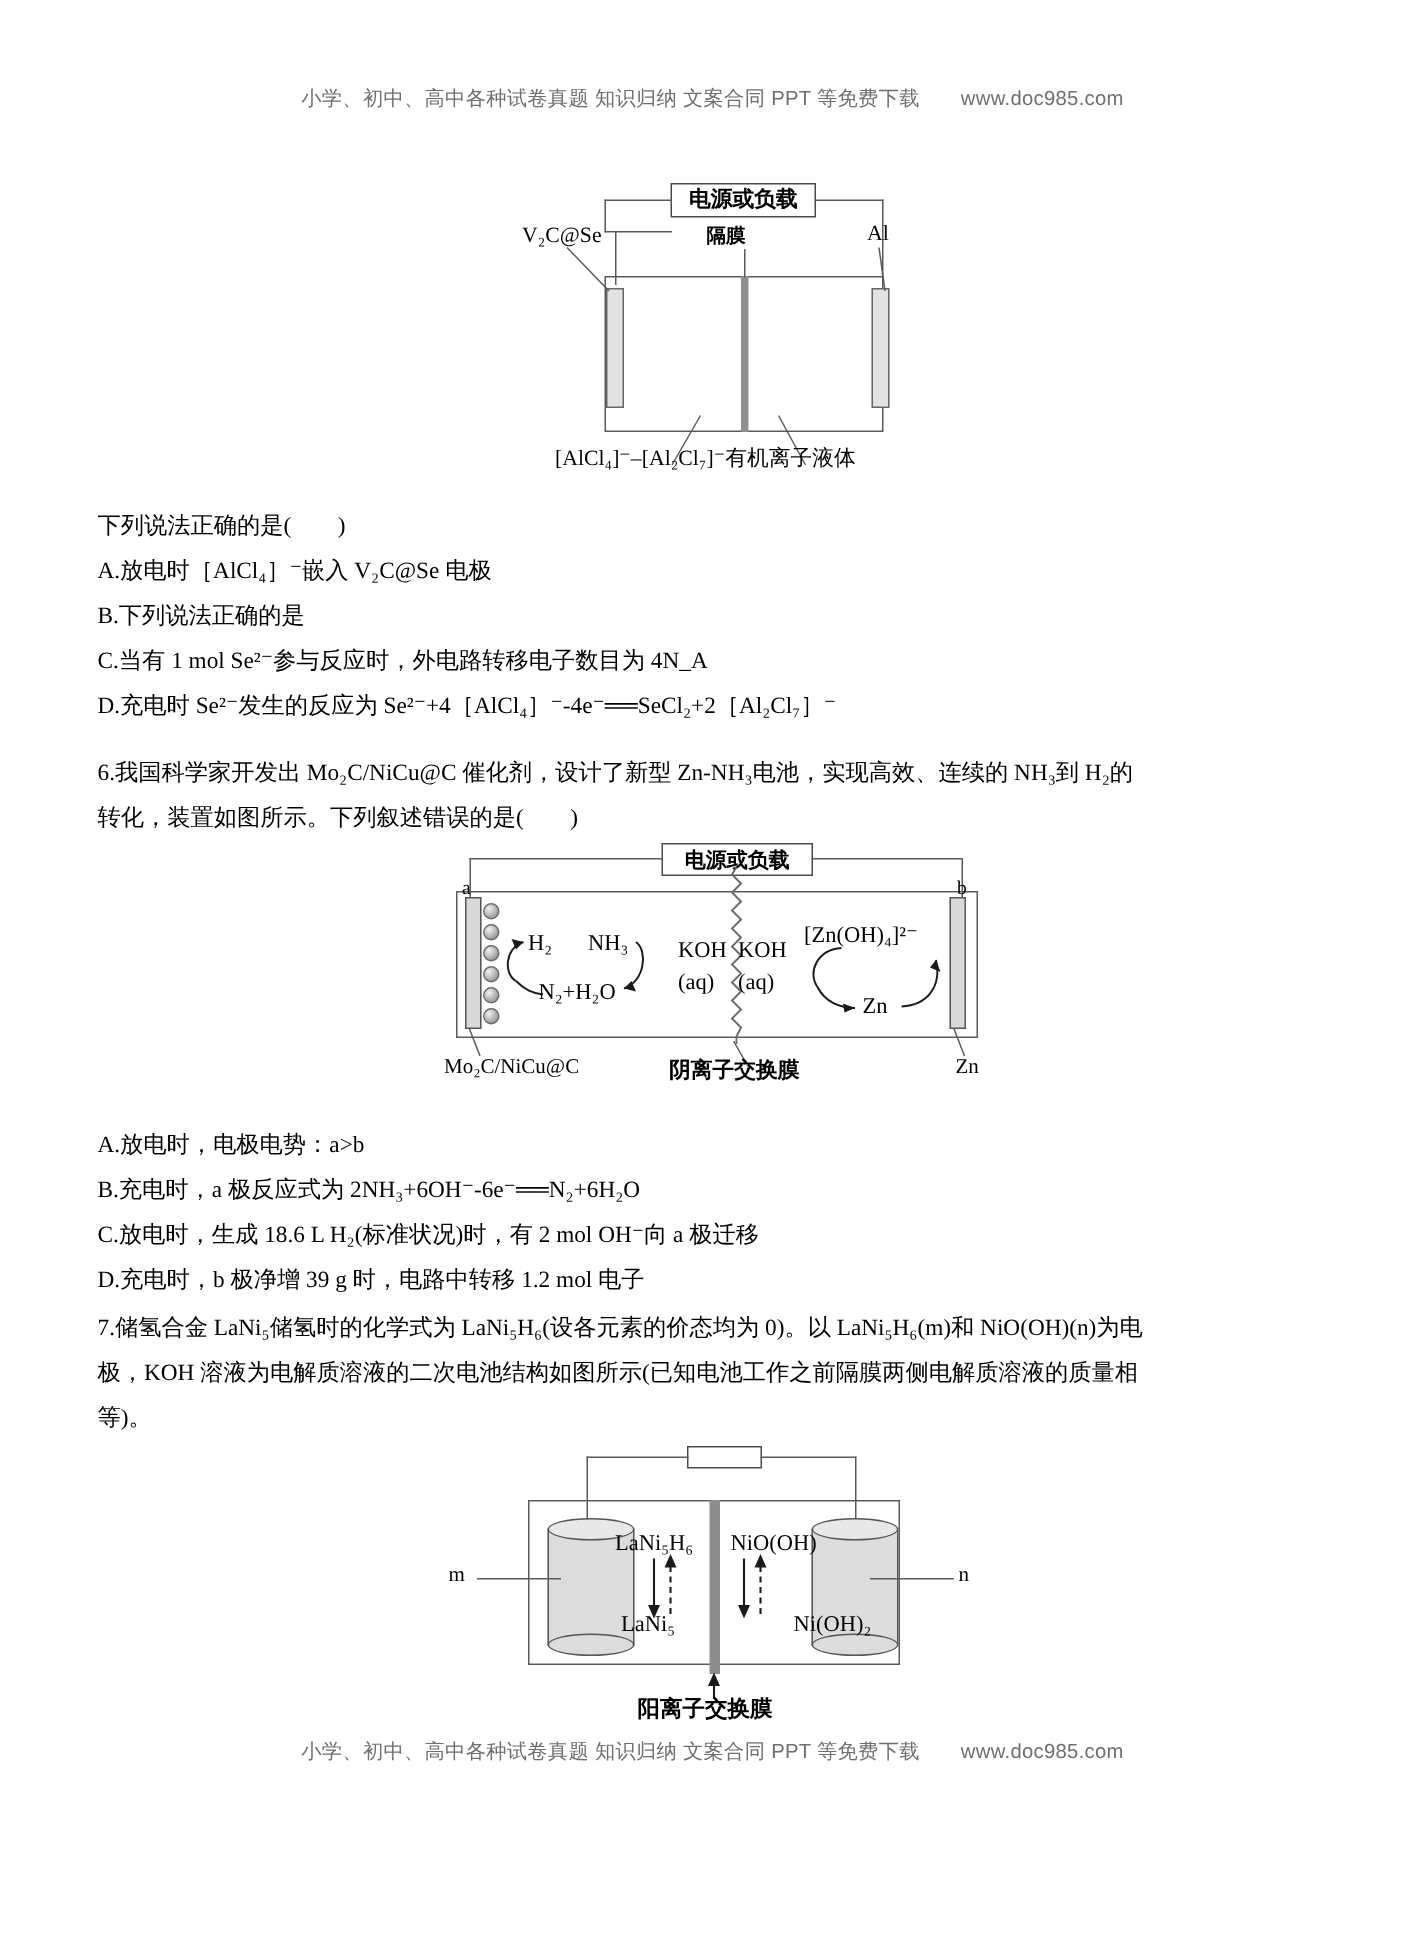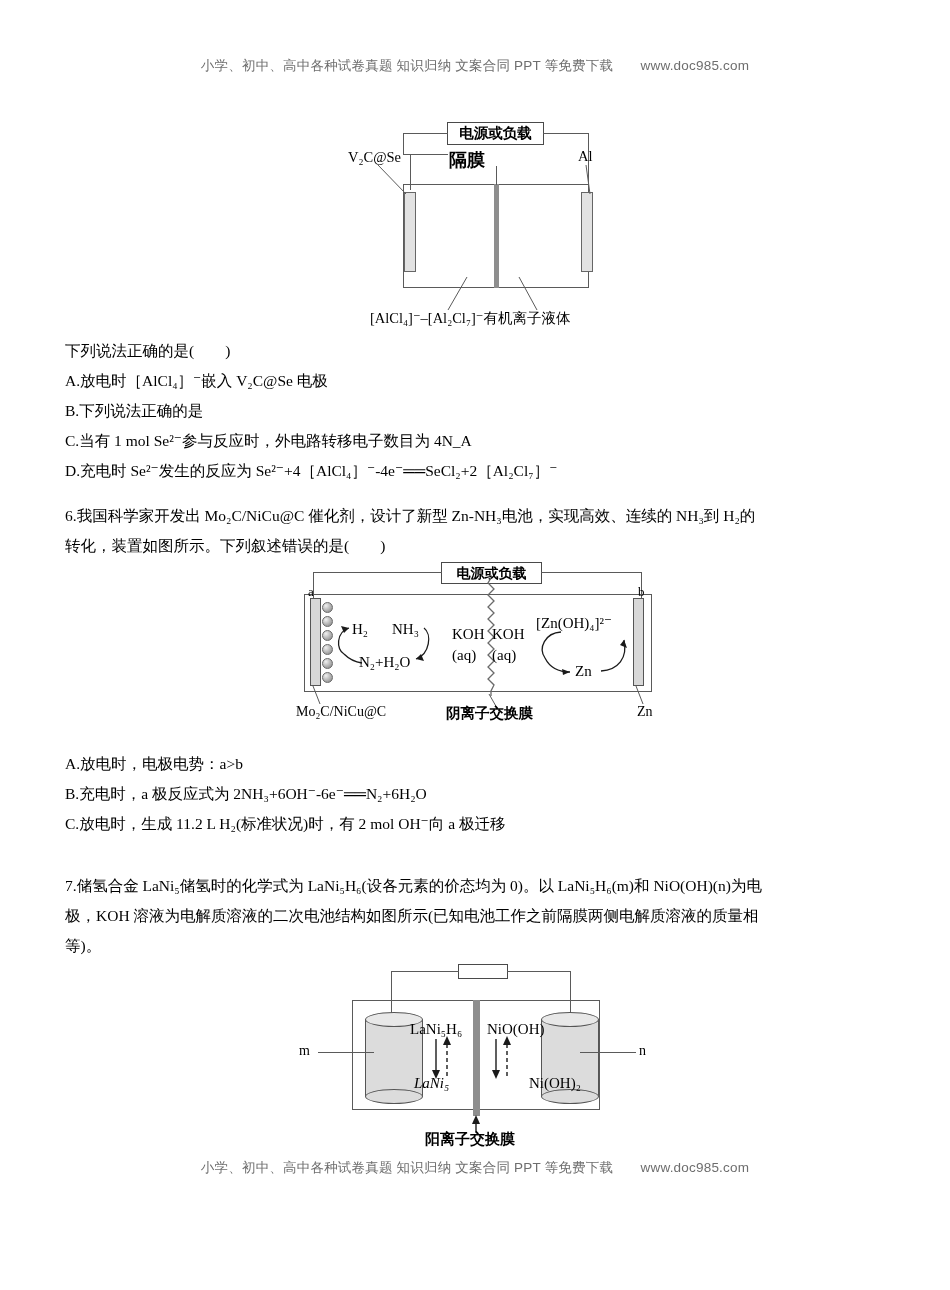--- a/index.html
+++ b/index.html
@@ -134,31 +134,31 @@
 
     <div class="box-outline cell"></div>
 
     <div class="electrode" style="left:404px; top:70px;"></div>
     <div class="electrode" style="left:581px; top:70px;"></div>
 
     <div class="sep"></div>
     <div class="ln vline" style="left:496px; top:44px; height:19px;"></div>
 
     <span class="lbl" style="left:348px; top:27px; font-size:14.5px;">V₂C@Se</span>
-    <span class="lbl cn" style="left:449px; top:26px; font-size:18px;">隔膜</span>
+    <span class="lbl cn" style="left:471px; top:26px; font-size:13px;">隔膜</span>
     <span class="lbl" style="left:578px; top:26px; font-size:14.5px;">Al</span>
 
     <svg width="950" height="200" style="position:absolute;left:0;top:0;pointer-events:none;">
       <line x1="378" y1="43" x2="406" y2="72" stroke="#5a5a5a" stroke-width="1"></line>
       <line x1="586" y1="43" x2="590" y2="72" stroke="#5a5a5a" stroke-width="1"></line>
       <line x1="448" y1="188" x2="467" y2="155" stroke="#5a5a5a" stroke-width="1"></line>
       <line x1="537" y1="188" x2="519" y2="155" stroke="#5a5a5a" stroke-width="1"></line>
     </svg>
 
-    <span class="lbl" style="left:370px; top:187px; font-size:14.5px;">[AlCl₄]⁻–[Al₂Cl₇]⁻有机离子液体</span>
+    <span class="lbl" style="left:370px; top:174px; font-size:14.5px;">[AlCl₄]⁻–[Al₂Cl₇]⁻有机离子液体</span>
   </div>
 
   <div class="body-text" style="top:336px;">
     <p>下列说法正确的是(　　)</p>
     <p>A.放电时［AlCl₄］⁻嵌入 V₂C@Se 电极</p>
     <p>B.下列说法正确的是</p>
     <p>C.当有 1 mol Se²⁻参与反应时，外电路转移电子数目为 4N_A</p>
     <p>D.充电时 Se²⁻发生的反应为 Se²⁻+4［AlCl₄］⁻-4e⁻══SeCl₂+2［Al₂Cl₇］⁻</p>
   </div>
 
@@ -231,21 +231,22 @@
     <span class="lbl fmla" style="left:575px; top:101px;">Zn</span>
 
     <span class="lbl" style="left:296px; top:142px; font-size:14px;">Mo₂C/NiCu@C</span>
     <span class="lbl cn" style="left:446px; top:142px; font-size:14.5px;">阴离子交换膜</span>
     <span class="lbl" style="left:637px; top:142px; font-size:14px;">Zn</span>
   </div>
 
   <div class="body-text" style="top:749px;">
     <p>A.放电时，电极电势：a&gt;b</p>
     <p>B.充电时，a 极反应式为 2NH₃+6OH⁻-6e⁻══N₂+6H₂O</p>
-    <p>C.放电时，生成 11.2 L H₂(标准状况)时，有 2 mol OH⁻向 a 极迁移</p>
+    <p>C.放电时，生成 18.6 L H₂(标准状况)时，有 2 mol OH⁻向 a 极迁移</p>
+    <p>D.充电时，b 极净增 39 g 时，电路中转移 1.2 mol 电子</p>
   </div>
 
   <div class="body-text" style="top:871px;">
     <p>7.储氢合金 LaNi₅储氢时的化学式为 LaNi₅H₆(设各元素的价态均为 0)。以 LaNi₅H₆(m)和 NiO(OH)(n)为电</p>
     <p>极，KOH 溶液为电解质溶液的二次电池结构如图所示(已知电池工作之前隔膜两侧电解质溶液的质量相</p>
     <p>等)。</p>
   </div>
 
   <div class="fig" id="fig3">
 
@@ -289,21 +290,21 @@
       <polygon points="496,119 492,110 500,110" fill="#1a1a1a"></polygon>
 
       <line x1="507" y1="116" x2="507" y2="82" stroke="#1a1a1a" stroke-width="1.4" stroke-dasharray="4,3"></line>
       <polygon points="507,76 503,85 511,85" fill="#1a1a1a"></polygon>
 
       <line x1="476" y1="172" x2="476" y2="160" stroke="#1a1a1a" stroke-width="1.4"></line>
       <polygon points="476,155 472,164 480,164" fill="#1a1a1a"></polygon>
     </svg>
 
     <span class="lbl fmla" style="left:410px; top:61px;">LaNi₅H₆</span>
-    <span class="lbl fmla" style="left:414px; top:115px;font-style:italic;">LaNi₅</span>
+    <span class="lbl fmla" style="left:414px; top:115px;">LaNi₅</span>
     <span class="lbl fmla" style="left:487px; top:61px;">NiO(OH)</span>
     <span class="lbl fmla" style="left:487px; top:115px;margin-left:42px;">Ni(OH)₂</span>
 
     <span class="lbl cn" style="left:425px; top:170px; font-size:15px;">阳离子交换膜</span>
   </div>
 
   <div class="watermark wm-bot">小学、初中、高中各种试卷真题 知识归纳 文案合同 PPT 等免费下载　　www.doc985.com</div>
 
 </div>
 

